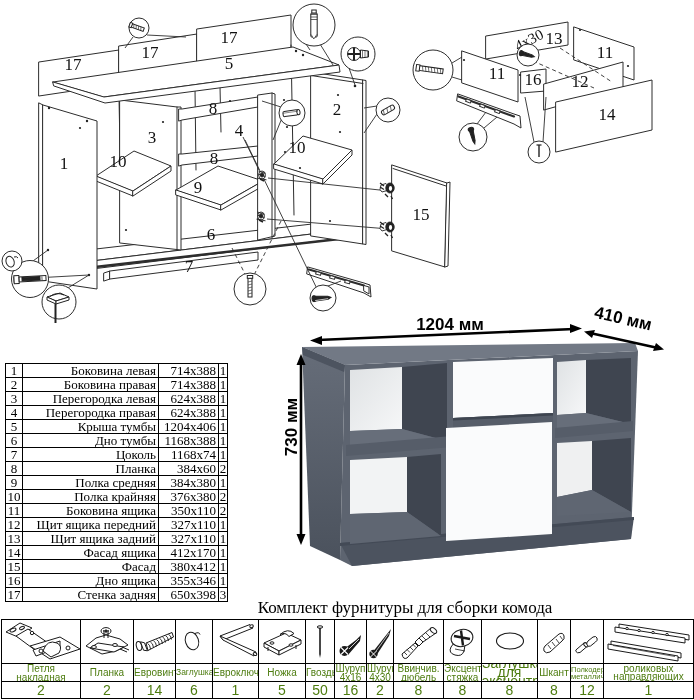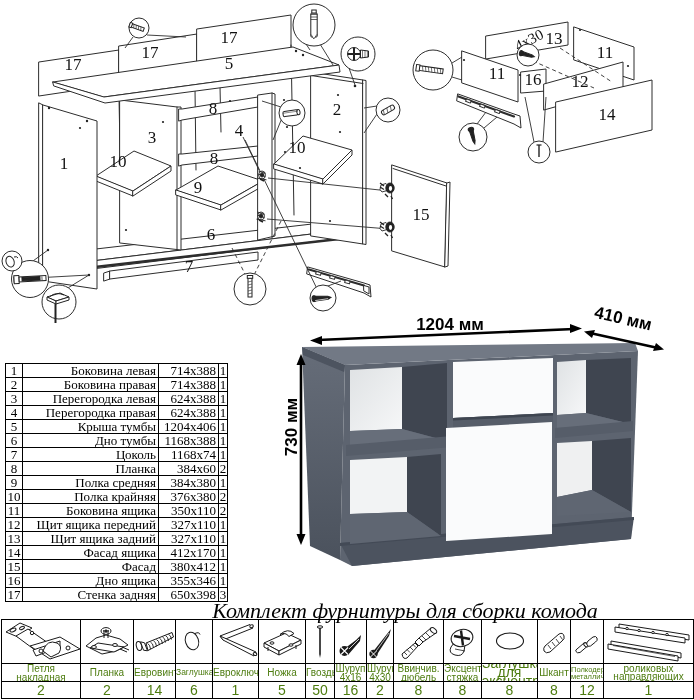--- a/index.html
+++ b/index.html
@@ -10,21 +10,21 @@
 #parts{position:absolute;left:5px;top:363px;border-collapse:collapse;
   font-family:"Liberation Serif",serif;font-size:13px;color:#000;}
 #parts td{border:1px solid #000;height:13px;padding:0 2px;line-height:13px;white-space:nowrap;}
 #parts td.n{width:16px;text-align:center;padding:0;}
 #parts td.nm{width:124px;text-align:right;margin-left:37px;}
 #parts td.sz{width:55px;text-align:right;}
 #parts td.ind{padding-left:9px;}
 #parts td.ct{width:8px;text-align:center;padding:0;}
 
 #ttl{position:absolute;left:115px;top:598px;width:580px;text-align:center;
-  font-size:22px;font-family:"Liberation Serif",serif;font-style:italic;}
+  font-size:17px;font-family:"Liberation Serif",serif;}
 
 #hw{position:absolute;left:1px;top:619px;width:692px;border-collapse:collapse;table-layout:fixed;
   font-family:Liberation Sans, sans-serif;color:#4d7c0f;}
 #hw td{border:1px solid #000;text-align:center;vertical-align:middle;padding:0;overflow:hidden;}
 #hw tr.ico td{height:43px;}
 #hw tr.lbl td{height:17px;font-size:10px;line-height:9px;}
 #hw tr.lbl td div{height:17px;overflow:hidden;display:flex;flex-direction:column;justify-content:center;}
 #hw tr.cnt td{height:16px;font-size:14px;line-height:14px;}
 #hw svg{display:block;margin:0 auto;}
 </style>

